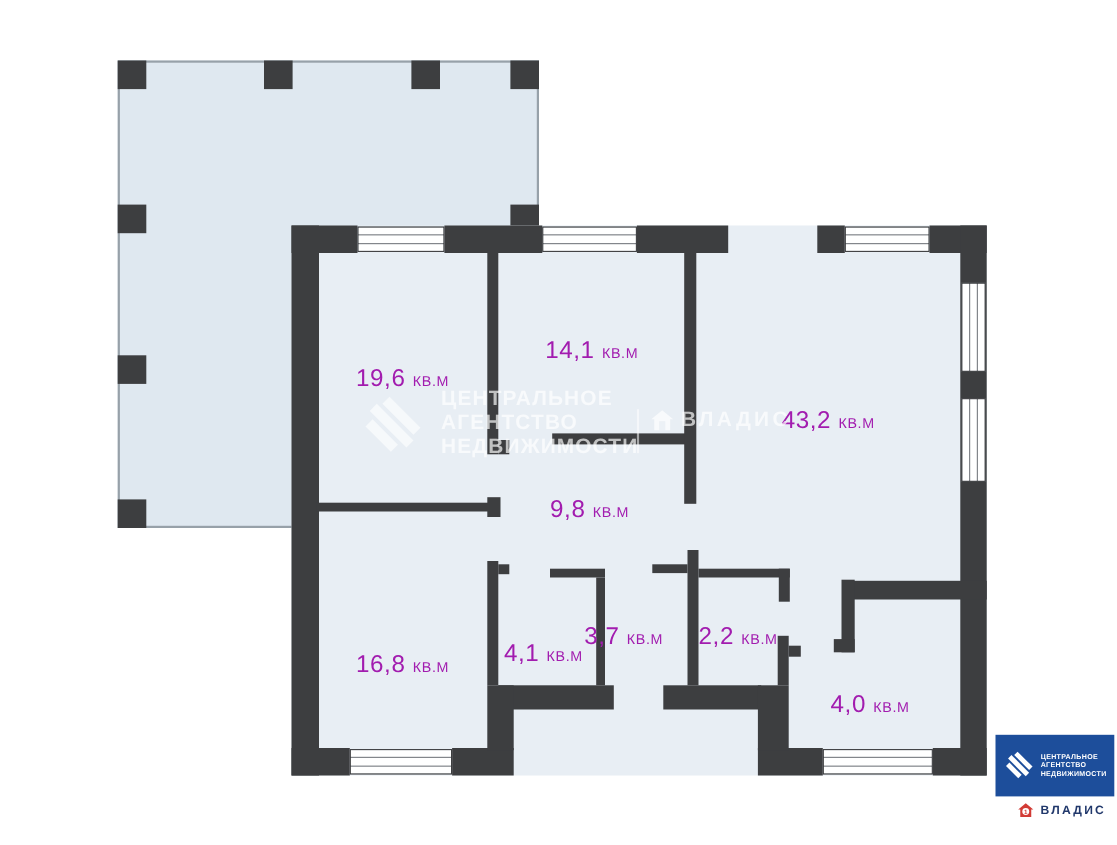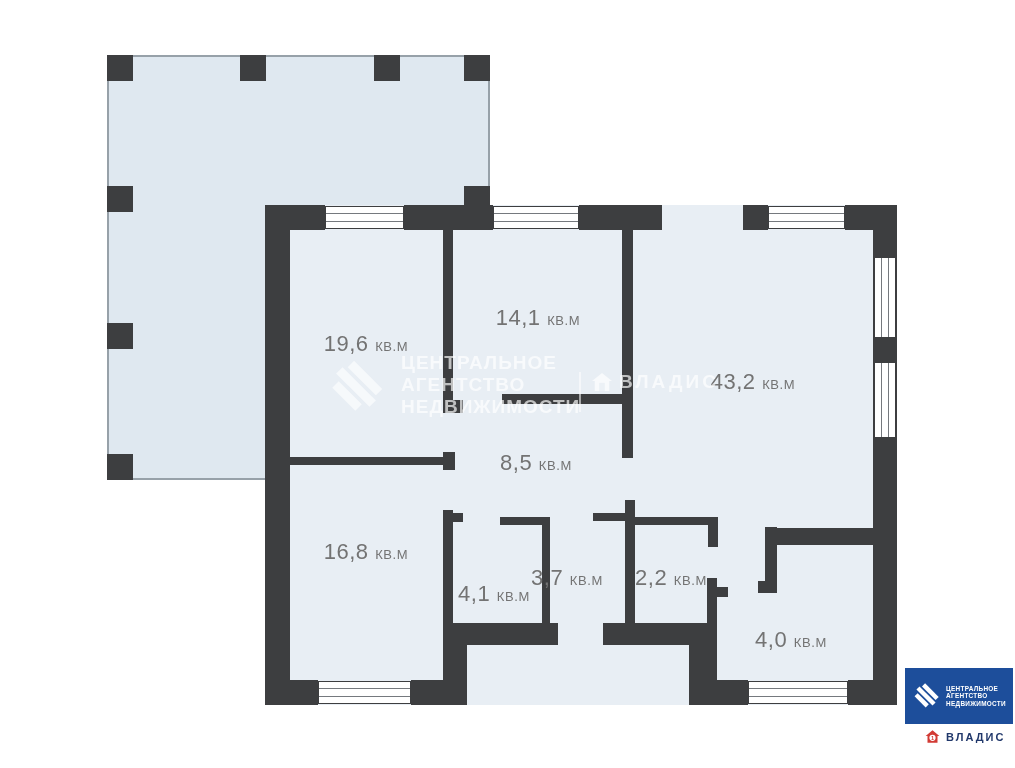--- a/index.html
+++ b/index.html
@@ -17,21 +17,21 @@
   .bg{position:absolute;left:265px;top:205px;width:632px;height:500px;background:#e8eef4;}
   .wall{position:absolute;background:#3d3e40;}
   
   .win{position:absolute;display:flex;background:#75797e;border:1px solid #3d3e40;box-sizing:border-box;gap:1px;}
   .win.h{flex-direction:column;}
   .win.v{flex-direction:row;}
   .win i{flex:1;background:#ffffff;display:block;}
   
   .area{
     position:absolute;transform:translate(-50%,-50%);white-space:nowrap;
-    color:#737373;font-size:22px;font-weight:300;letter-spacing:.5px;
+    color:#a21caf;font-size:22px;font-weight:300;letter-spacing:.5px;
   }
   .area .unit{font-size:13px;letter-spacing:.6px;text-transform:uppercase;}
   
   .wm-agency{position:absolute;left:325px;top:352px;display:flex;align-items:flex-start;color:rgba(255,255,255,.68);}
   .wm-agency svg{width:62px;height:58px;margin-right:14px;margin-top:6px;opacity:.9;}
   .wm-lines div{font-size:19px;font-weight:bold;letter-spacing:1px;line-height:22px;text-transform:uppercase;}
   .wm-divider{position:absolute;left:579px;top:372px;width:2px;height:40px;background:rgba(255,255,255,.55);}
   .wm-vladis{position:absolute;left:591px;top:371px;display:flex;align-items:center;color:rgba(255,255,255,.68);}
   .wm-vladis svg{width:22px;height:20px;margin-right:6px;}
   .wm-vladis span{font-size:19px;font-weight:bold;letter-spacing:3px;}
@@ -133,22 +133,22 @@
     </div>
   <div class="win h" style="left:748px;top:681px;width:100px;height:23px">
       <i></i>
       <i></i>
       <i></i>
     </div>
 
   <div class="area" style="left:366px;top:344px"><span>19,6</span> <span class="unit">кв.м</span></div>
   <div class="area" style="left:538px;top:318px"><span>14,1</span> <span class="unit">кв.м</span></div>
   <div class="area" style="left:753px;top:382px"><span>43,2</span> <span class="unit">кв.м</span></div>
-  <div class="area" style="left:536px;top:463px"><span>8,5</span> <span class="unit">кв.м</span></div>
-  <div class="area" style="left:366px;top:552px"><span>16,8</span> <span class="unit">кв.м</span></div>
+  <div class="area" style="left:536px;top:463px"><span>9,8</span> <span class="unit">кв.м</span></div>
+  <div class="area" style="left:366px;top:604px"><span>16,8</span> <span class="unit">кв.м</span></div>
   <div class="area" style="left:494px;top:594px"><span>4,1</span> <span class="unit">кв.м</span></div>
   <div class="area" style="left:567px;top:578px"><span>3,7</span> <span class="unit">кв.м</span></div>
   <div class="area" style="left:671px;top:578px"><span>2,2</span> <span class="unit">кв.м</span></div>
   <div class="area" style="left:791px;top:640px"><span>4,0</span> <span class="unit">кв.м</span></div>
 
   <div class="wm-agency">
     <svg viewBox="0 0 64 64">
       <g transform="rotate(45 32 32)" fill="currentColor">
         <rect x="10" y="13" width="44" height="10"></rect>
         <rect x="6" y="27" width="52" height="10"></rect>

